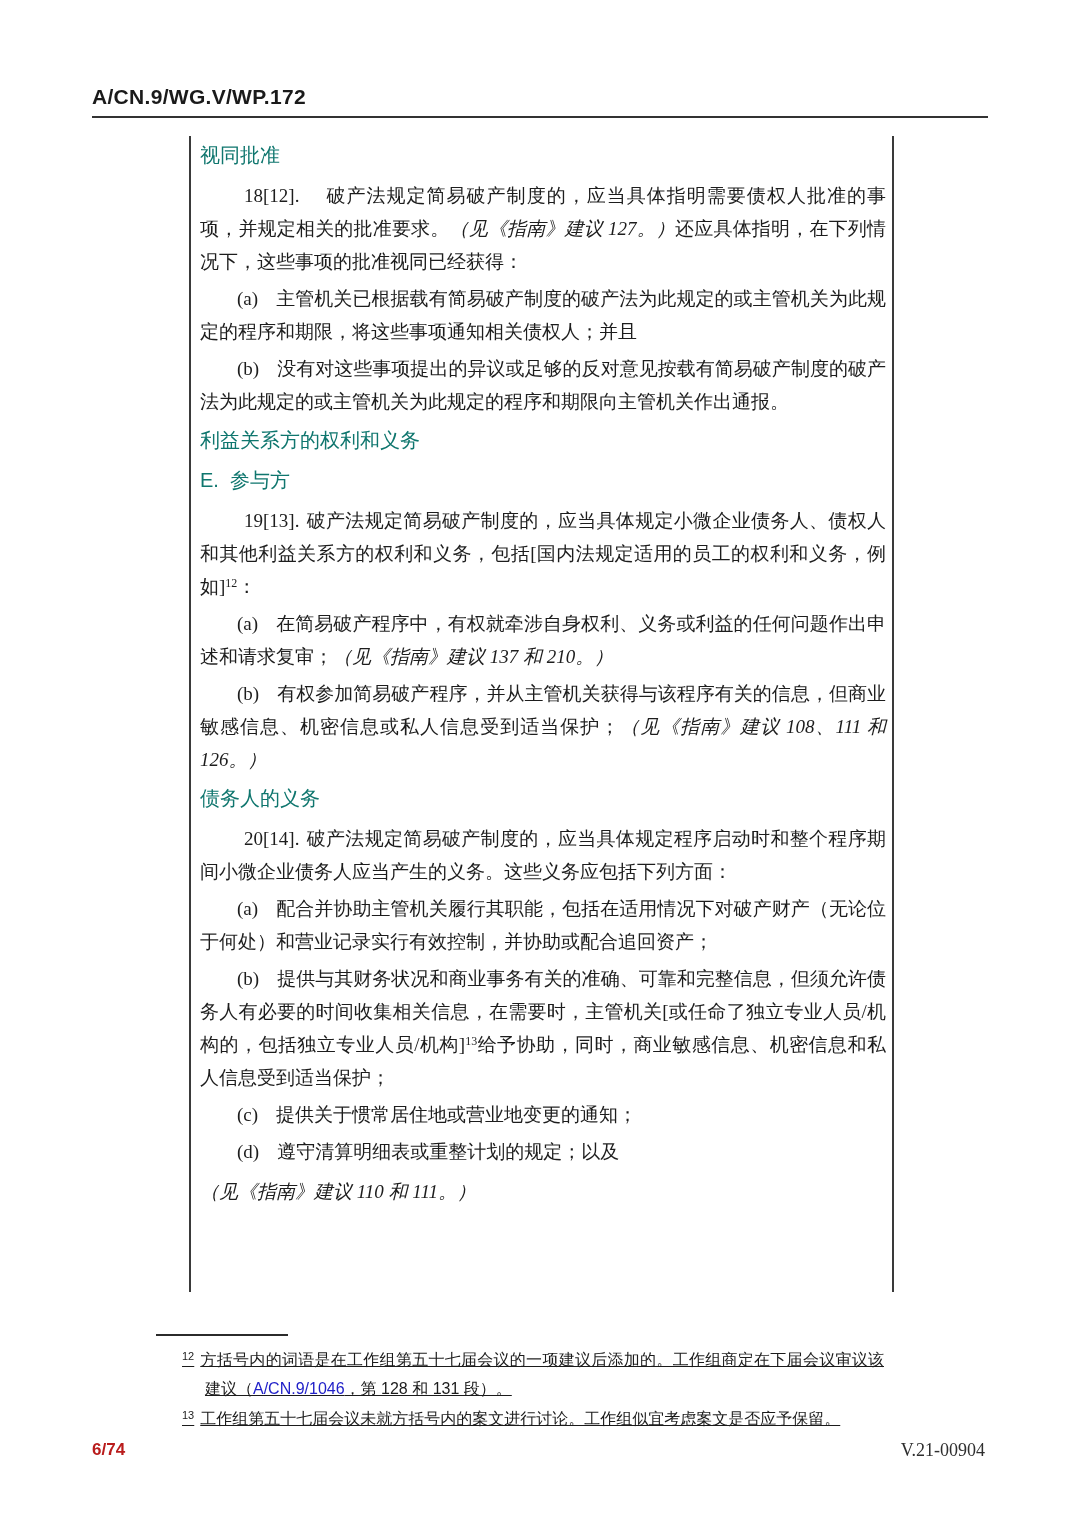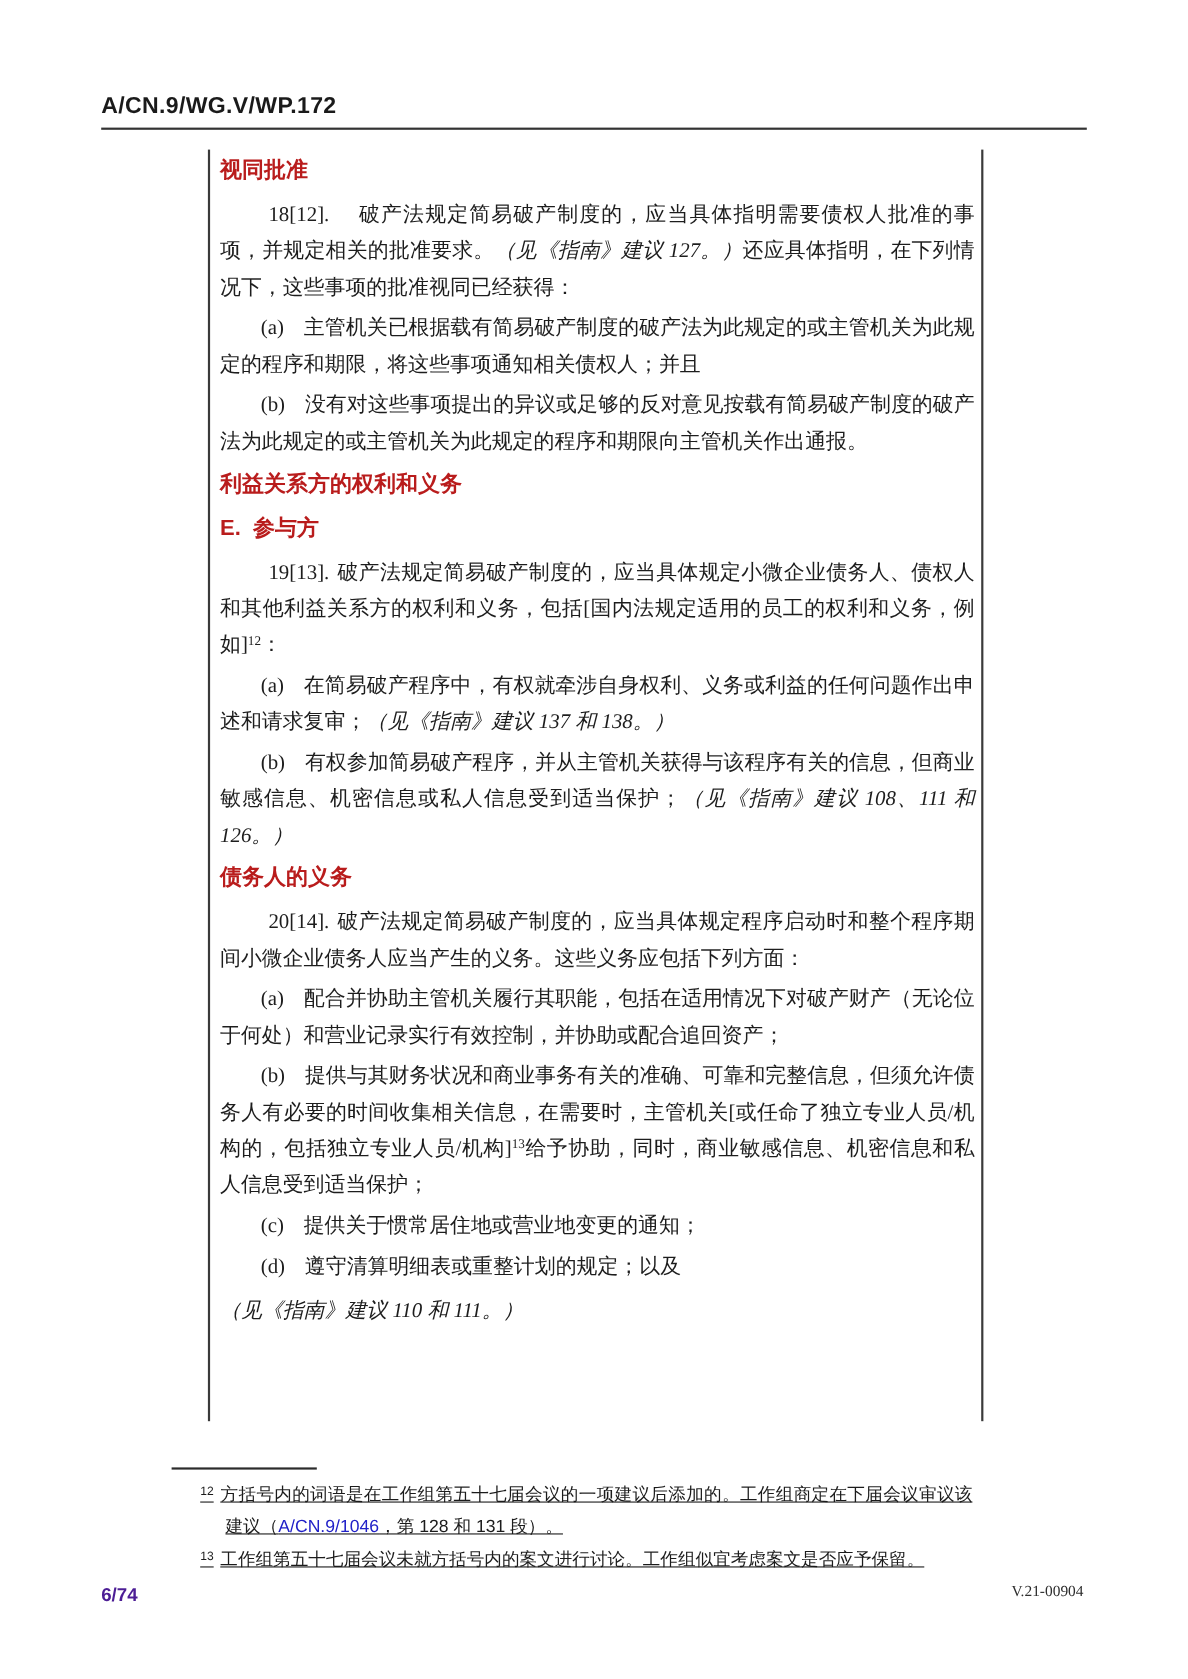--- a/index.html
+++ b/index.html
@@ -25,22 +25,22 @@
   .cb-right { left:892px; }
 
   .body-text {
     position:absolute; left:200px; top:139px; width:686px;
     font-size:19px; line-height:33px;
     text-align:justify; text-justify:inter-ideograph;
     color:#1d1d1d;
   }
   .run-head {
     font-family:"Liberation Sans", sans-serif;
-    font-weight:bold; font-size:20px; line-height:33px;
-    margin:6px 0 7px; text-align:left; color:#b91c1c;
+    font-weight:normal; font-size:20px; line-height:33px;
+    margin:6px 0 7px; text-align:left; color:#0f766e;
   }
   .run-head:first-child { margin-top:0; }
   .sec-num { display:inline-block; min-width:30px; }
   .para { margin:0 0 4px; }
   .para.sub { text-indent:37px; }
   .pnum { white-space:nowrap;margin-left:44px; }
   .gap-lg { margin-right:26px; }
   .gap-sm { margin-right:7px; }
   .plabel { margin-right:18px; }
   .kai { font-style:italic; }
@@ -61,26 +61,26 @@
   }
   .fn { padding-left:23px; text-indent:-23px; margin-bottom:1px;text-decoration:underline; }
   .fn-num {
     font-size:11px; vertical-align:5px; line-height:0; margin-right:6px;
   }
   .fn-link { color:#2121c8; text-decoration:none; cursor:pointer; }
 
   .page-num {
     position:absolute; left:92px; top:1440px;
     font-family:"Liberation Sans", sans-serif;
-    font-weight:bold; font-size:17px; color:#4c1d95;
+    font-weight:bold; font-size:17px; color:#b91c1c;
   }
   .doc-code {
     position:absolute; right:95px; top:1440px;
     font-family:"Liberation Serif", serif;
-    font-size:14px; color:#2e2e2e;
+    font-size:18px; color:#2e2e2e;
   }
 </style>
 </head>
 <body>
 
 <div class="page">
 
   <div class="doc-symbol">A/CN.9/WG.V/WP.172</div>
   <div class="header-rule"></div>
 
@@ -96,21 +96,21 @@
     <p class="para sub"><span class="plabel">(a)</span><span>主管机关已根据载有简易破产制度的破产法为此规定的或主管机关为此规定的程序和期限，将这些事项通知相关债权人；并且</span></p>
 
     <p class="para sub"><span class="plabel">(b)</span><span>没有对这些事项提出的异议或足够的反对意见按载有简易破产制度的破产法为此规定的或主管机关为此规定的程序和期限向主管机关作出通报。</span></p>
 
     <h2 class="run-head">利益关系方的权利和义务</h2>
 
     <h2 class="run-head"><span class="sec-num">E.</span><span>参与方</span></h2>
 
     <p class="para"><span class="pnum gap-sm">19[13].</span><span>破产法规定简易破产制度的，应当具体规定小微企业债务人、债权人和其他利益关系方的权利和义务，包括[国内法规定适用的员工的权利和义务，例如]</span><sup class="fnref">12</sup><span>：</span></p>
 
-    <p class="para sub"><span class="plabel">(a)</span><span>在简易破产程序中，有权就牵涉自身权利、义务或利益的任何问题作出申述和请求复审；</span><span class="kai">（见《指南》建议 137 和 138。）</span></p>
+    <p class="para sub"><span class="plabel">(a)</span><span>在简易破产程序中，有权就牵涉自身权利、义务或利益的任何问题作出申述和请求复审；</span><span class="kai">（见《指南》建议 137 和 210。）</span></p>
 
     <p class="para sub"><span class="plabel">(b)</span><span>有权参加简易破产程序，并从主管机关获得与该程序有关的信息，但商业敏感信息、机密信息或私人信息受到适当保护；</span><span class="kai">（见《指南》建议 108、111 和 126。）</span></p>
 
 
     <h2 class="run-head">债务人的义务</h2>
 
     <p class="para"><span class="pnum gap-sm">20[14].</span><span>破产法规定简易破产制度的，应当具体规定程序启动时和整个程序期间小微企业债务人应当产生的义务。这些义务应包括下列方面：</span></p>
 
     <p class="para sub"><span class="plabel">(a)</span><span>配合并协助主管机关履行其职能，包括在适用情况下对破产财产（无论位于何处）和营业记录实行有效控制，并协助或配合追回资产；</span></p>
 

